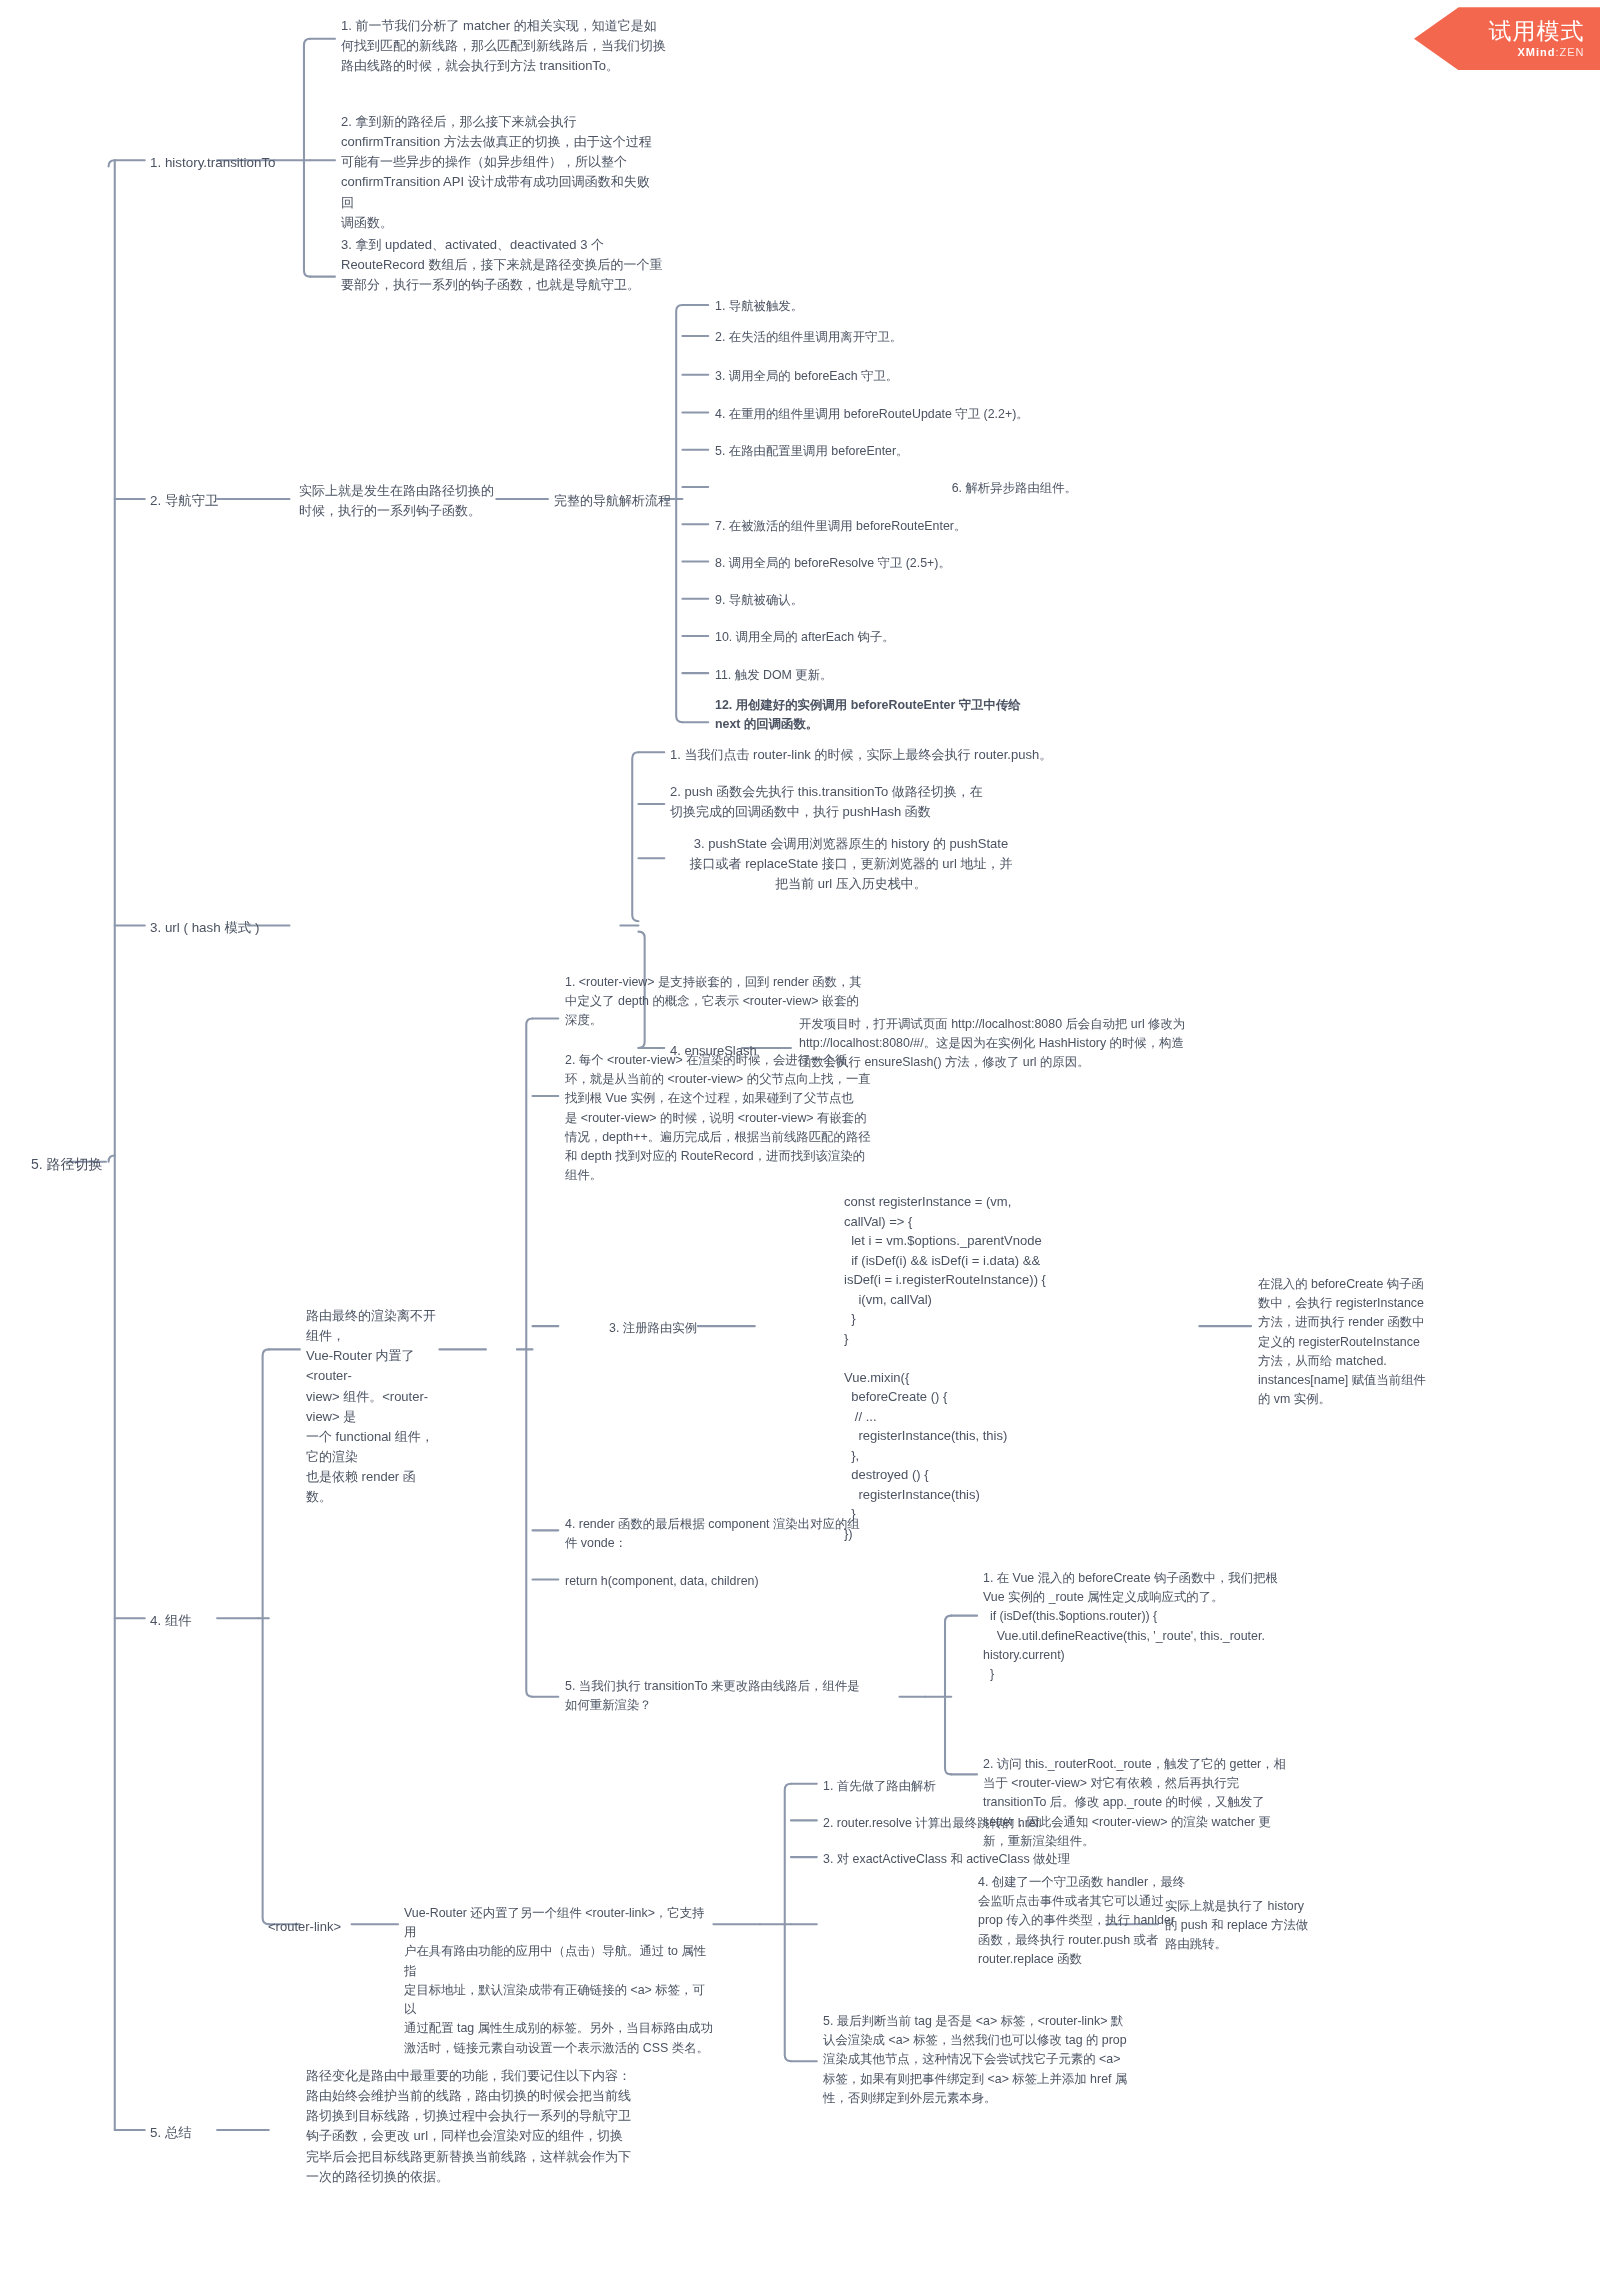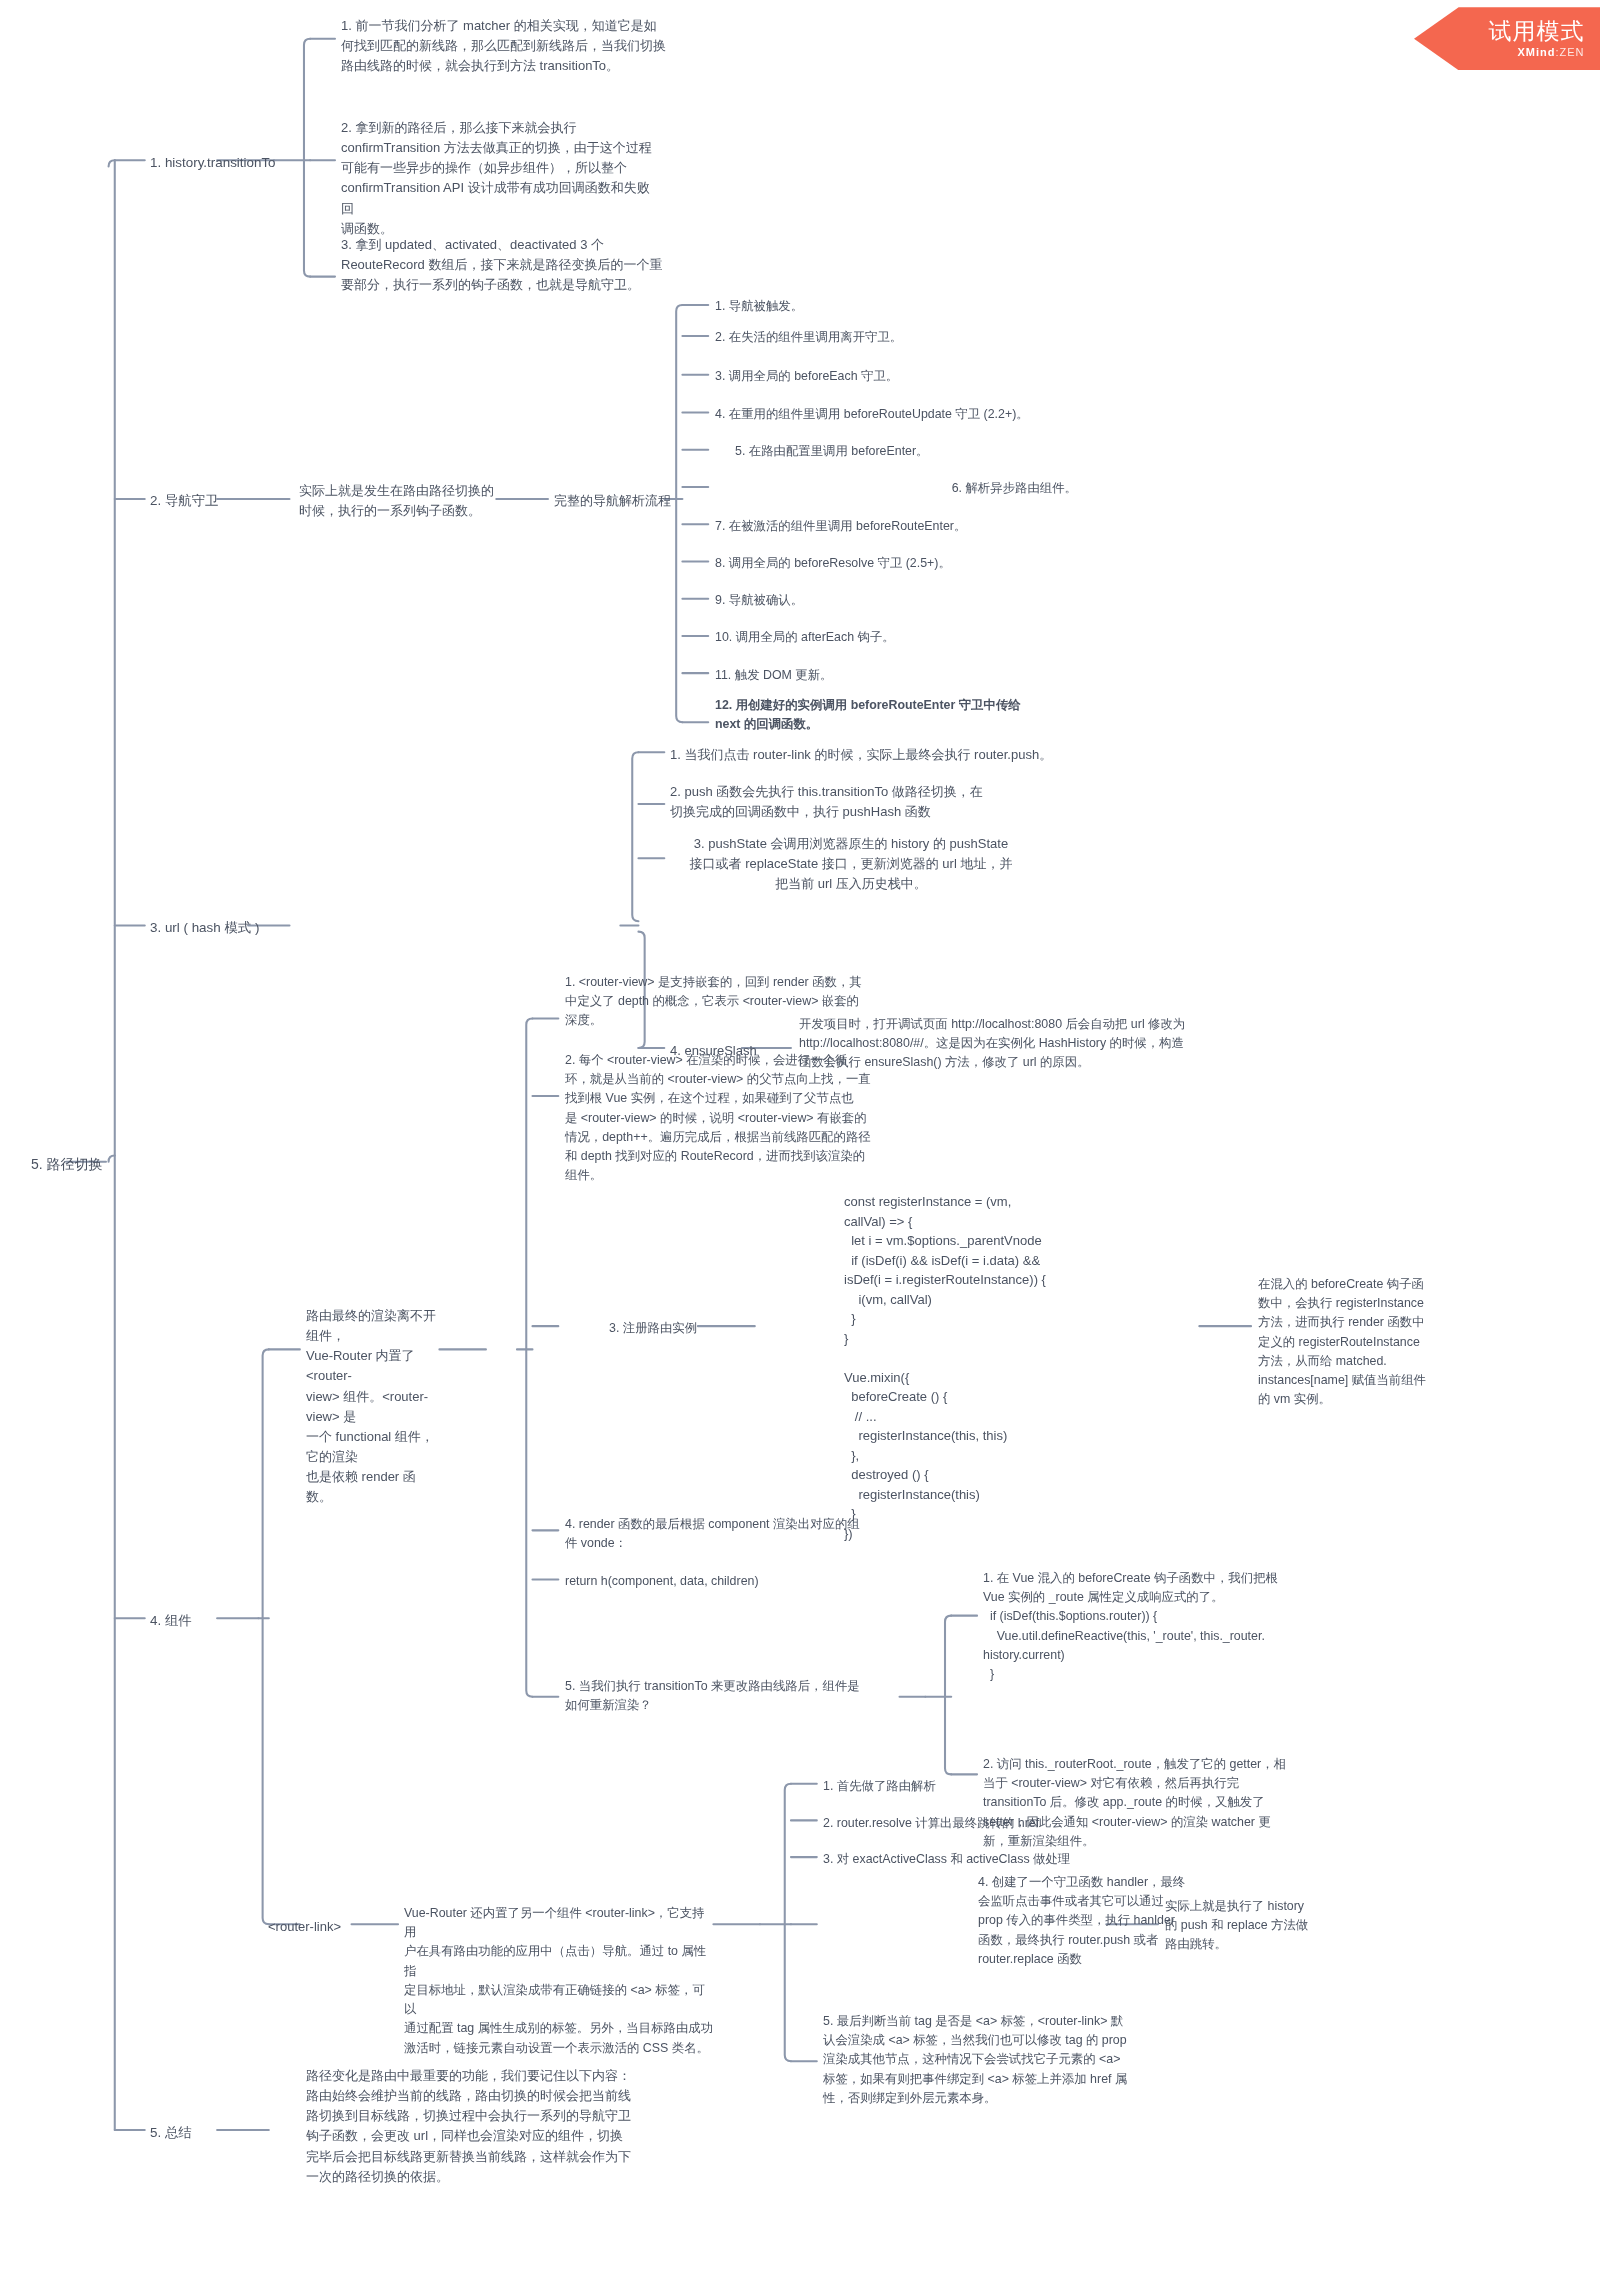--- a/index.html
+++ b/index.html
@@ -158,39 +158,39 @@
   <div class="t2"><b>XMind</b><i>:ZEN</i></div>
 </div>
 
 <div class="node root" style="left:31px; top:1154px; width:93px;">5. 路径切换</div>
 
 <div class="node lvl1" style="left:150px; top:153px; width:145px;">1. history.transitionTo</div>
 
 <div class="node lvl2" style="left:341px; top:15.5px; width:362px;">1. 前一节我们分析了 matcher 的相关实现，知道它是如
 何找到匹配的新线路，那么匹配到新线路后，当我们切换
 路由线路的时候，就会执行到方法 transitionTo。</div>
-<div class="node lvl2" style="left:341px; top:118px; width:321px;">2. 拿到新的路径后，那么接下来就会执行
+<div class="node lvl2" style="left:341px; top:112px; width:321px;">2. 拿到新的路径后，那么接下来就会执行
 confirmTransition 方法去做真正的切换，由于这个过程
 可能有一些异步的操作（如异步组件），所以整个
 confirmTransition API 设计成带有成功回调函数和失败回
 调函数。</div>
 <div class="node lvl2" style="left:341px; top:235px; width:362px;">3. 拿到 updated、activated、deactivated 3 个
 ReouteRecord 数组后，接下来就是路径变换后的一个重
 要部分，执行一系列的钩子函数，也就是导航守卫。</div>
 
 <div class="node lvl1" style="left:150px; top:491px; width:114px;">2. 导航守卫</div>
 <div class="node lvl2" style="left:299px; top:481px; width:197px;">实际上就是发生在路由路径切换的
 时候，执行的一系列钩子函数。</div>
 <div class="node lvl2" style="left:554px; top:491px; width:119px;">完整的导航解析流程</div>
 
 <div class="node lvl3" style="left:715px; top:297px;  width:362px;">1. 导航被触发。</div>
 <div class="node lvl3" style="left:715px; top:328px;  width:362px;">2. 在失活的组件里调用离开守卫。</div>
 <div class="node lvl3" style="left:715px; top:367px;  width:362px;">3. 调用全局的 beforeEach 守卫。</div>
 <div class="node lvl3" style="left:715px; top:405px;  width:414px;">4. 在重用的组件里调用 beforeRouteUpdate 守卫 (2.2+)。</div>
-<div class="node lvl3" style="left:715px; top:442px;  width:362px;margin-left:20px;">5. 在路由配置里调用 beforeEnter。</div>
+<div class="node lvl3" style="left:715px; top:442px;  width:362px;">5. 在路由配置里调用 beforeEnter。</div>
 <div class="node lvl3" style="left:715px; top:479px;  width:362px;text-align:right;">6. 解析异步路由组件。</div>
 <div class="node lvl3" style="left:715px; top:517px;  width:393px;">7. 在被激活的组件里调用 beforeRouteEnter。</div>
 <div class="node lvl3" style="left:715px; top:554px; width:393px;">8. 调用全局的 beforeResolve 守卫 (2.5+)。</div>
 <div class="node lvl3" style="left:715px; top:591px; width:362px;">9. 导航被确认。</div>
 <div class="node lvl3" style="left:715px; top:628px; width:362px;">10. 调用全局的 afterEach 钩子。</div>
 <div class="node lvl3" style="left:715px; top:666px; width:362px;">11. 触发 DOM 更新。</div>
 <div class="node lvl3" style="left:715px; top:696px; width:362px;font-weight:bold;">12. 用创建好的实例调用 beforeRouteEnter 守卫中传给
 next 的回调函数。</div>
 
 <div class="node lvl1" style="left:150px; top:918px; width:155px;">3. url ( hash 模式 )</div>

